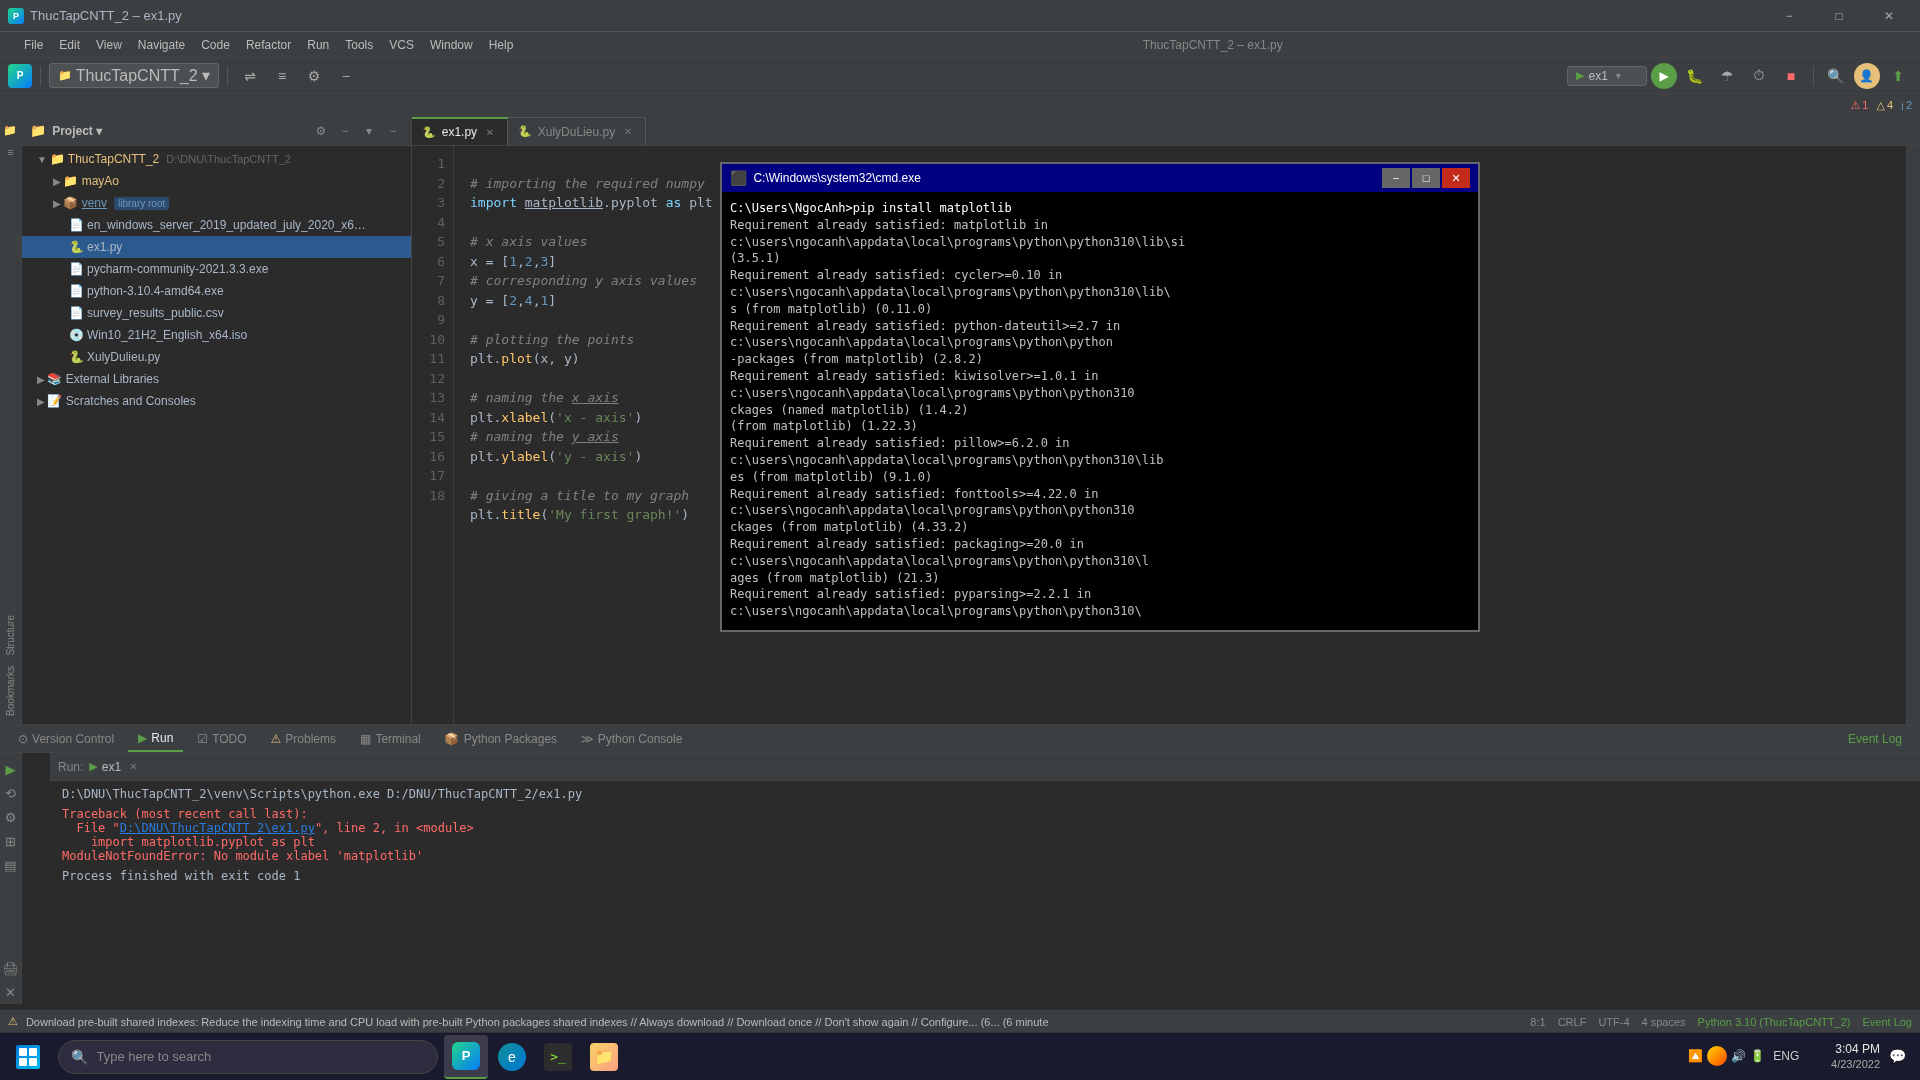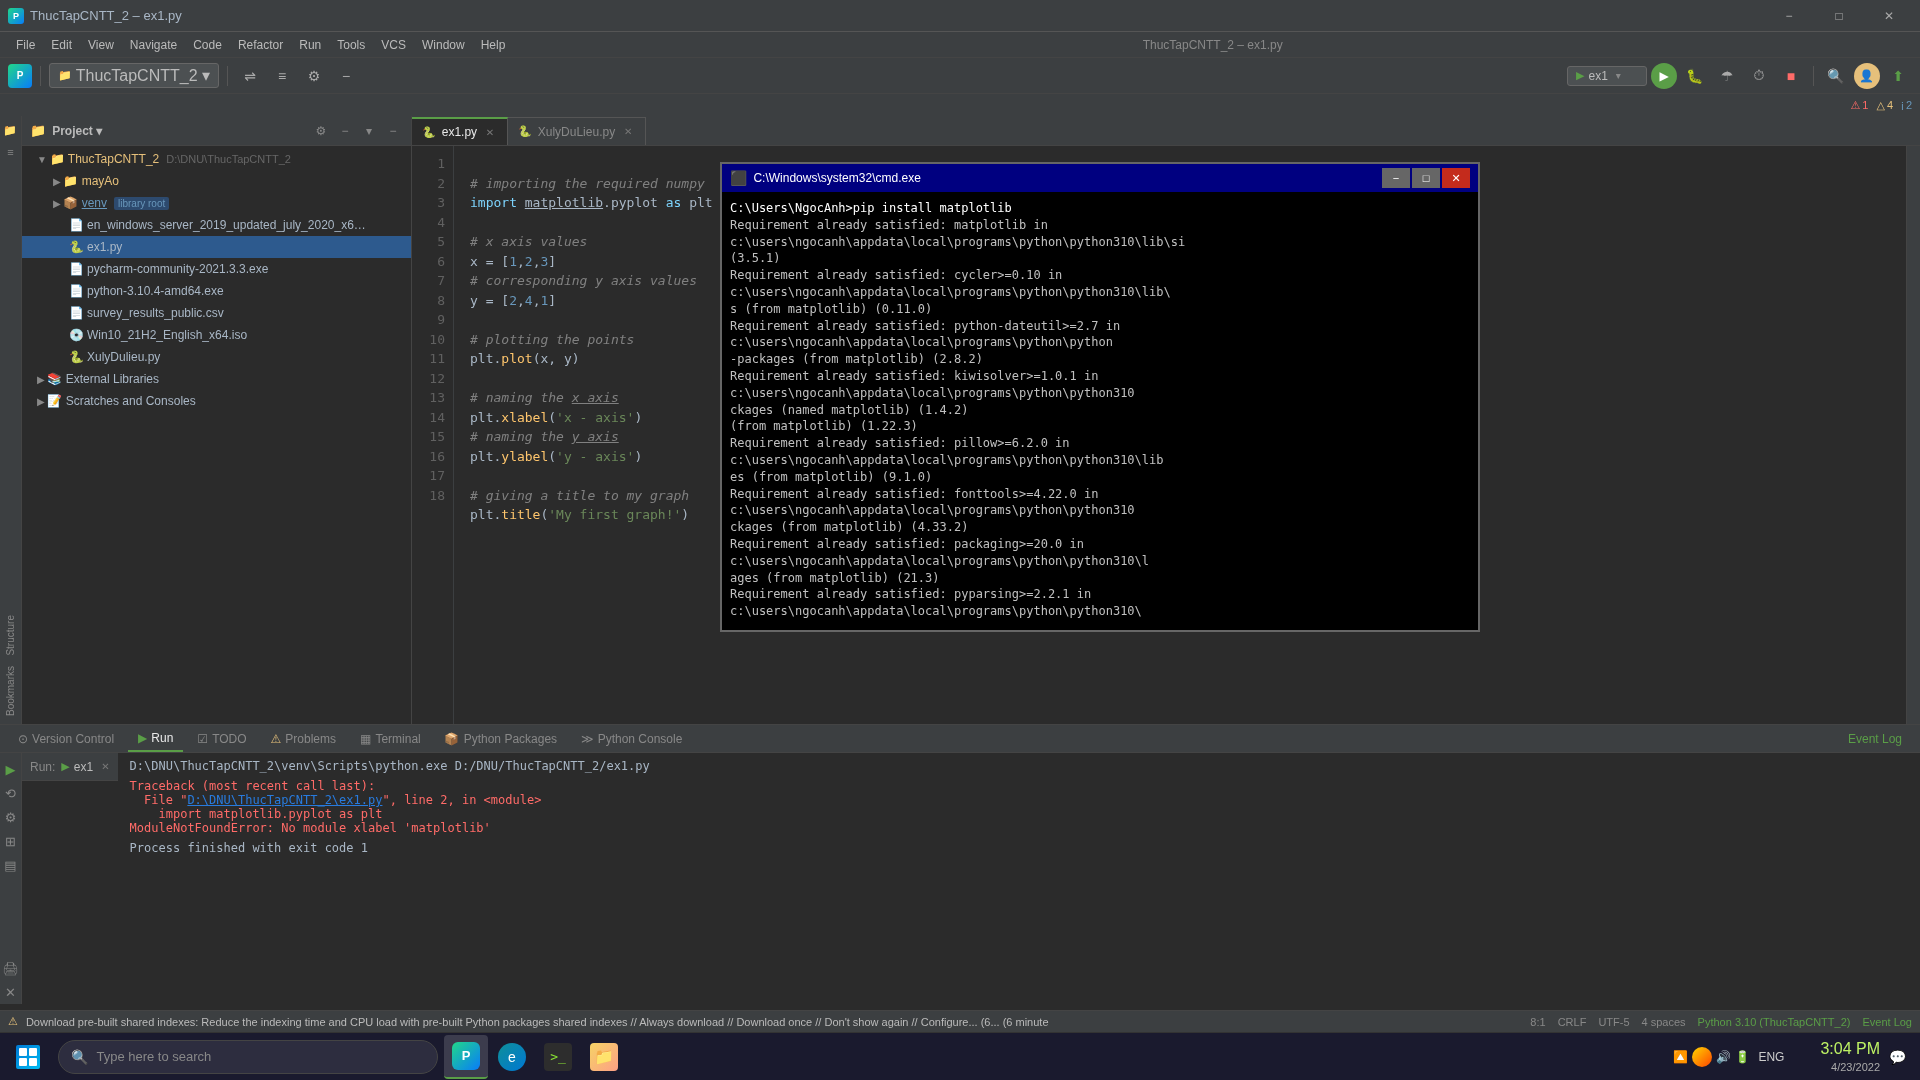--- a/index.html
+++ b/index.html
@@ -42,21 +42,21 @@
       color: #aaa;
       font-size: 12px;
     }
 
     
     #menu-bar {
       height: 26px;
       background: #3c3f41;
       display: flex;
       align-items: center;
-      padding: 0 8px;
+      padding: 0 16px;
       border-bottom: 1px solid #444;
     }
     .menu-item {
       padding: 2px 8px;
       font-size: 12px;
       cursor: pointer;
       color: #bbb;
       border-radius: 2px;
     }
 
@@ -783,21 +783,21 @@
       <div class="run-action-btn" style="color:#5a9e47;">▶</div>
       <div class="run-action-btn">⟲</div>
       <div class="run-action-btn">⚙</div>
       <div class="run-action-btn">⊞</div>
       <div class="run-action-btn">▤</div>
       <div style="flex:1;"></div>
       <div class="run-action-btn">🖨</div>
       <div class="run-action-btn">✕</div>
     </div>
 
-    <div style="flex:1;display:flex;flex-direction:row;overflow:hidden;">
+    <div style="flex:1;display:flex;flex-direction:column;overflow:hidden;padding-left:28px;">
 
       <div id="run-label-bar">
         <span style="color:#888;font-size:12px;">Run:</span>
         <div class="run-tab">
           <span style="color:#5a9e47;font-size:11px;">▶</span>
           <span>ex1</span>
           <span class="close-x">✕</span>
         </div>
       </div>
 
@@ -847,21 +847,21 @@
   </div>
 </div>
 
 <div id="status-bar" style="position:fixed;bottom:48px;left:0;right:0;height:22px;background:#3c3f41;border-top:1px solid #444;display:flex;align-items:center;padding:0 8px;font-size:11px;color:#888;gap:8px;z-index:50;">
   <span style="color:#e6c07b;">⚠</span>
   <span class="status-warning" style="white-space:nowrap;overflow:hidden;text-overflow:ellipsis;max-width:1200px;font-size:11px;color:#bbb;">Download pre-built shared indexes: Reduce the indexing time and CPU load with pre-built Python packages shared indexes // Always download // Download once // Don't show again // Configure... (6... (6 minute</span>
   <div class="status-spacer"></div>
   <div class="status-right">
     <span>8:1</span>
     <span>CRLF</span>
-    <span>UTF-5</span>
+    <span>UTF-4</span>
     <span>4 spaces</span>
     <span class="status-green">Python 3.10 (ThucTapCNTT_2)</span>
     <span style="color:#5a9e47;">Event Log</span>
   </div>
 </div>
 
 <div id="taskbar" style="position:fixed;bottom:0;left:0;right:0;height:48px;background:#1a1a2e;display:flex;align-items:center;padding:0 4px;gap:2px;border-top:1px solid #333;z-index:100;">
   <div id="taskbar-start" style="width:48px;height:44px;display:flex;align-items:center;justify-content:center;cursor:pointer;">
     <div style="width:24px;height:24px;background:linear-gradient(135deg,#0078d4,#00bcf2);display:grid;grid-template-columns:1fr 1fr;gap:2px;padding:3px;border-radius:2px;">
       <div style="background:white;border-radius:1px;"></div>
@@ -894,18 +894,18 @@
 
   <div id="taskbar-right" style="display:flex;align-items:center;gap:8px;padding-right:8px;font-size:11px;color:#ccc;">
     <div style="display:flex;gap:4px;align-items:center;">
       <span style="cursor:pointer;font-size:12px;">🔼</span>
       <div style="width:20px;height:20px;background:linear-gradient(135deg,#ffd700,#ff4500);border-radius:50%;"></div>
       <span style="cursor:pointer;font-size:12px;">🔊</span>
       <span style="cursor:pointer;font-size:12px;">🔋</span>
     </div>
     <div style="cursor:pointer;font-size:12px;">ENG</div>
     <div id="clock" style="text-align:right;cursor:pointer;line-height:1.3;">
-      <div style="font-size:16px;color:#bef264;margin-left:28px;">3:04 PM</div>
+      <div style="font-size:12px;color:#e5e5e5;margin-left:28px;">3:04 PM</div>
       <div style="font-size:11px;color:#aaa;">4/23/2022</div>
     </div>
     <div style="width:20px;height:20px;display:flex;align-items:center;justify-content:center;cursor:pointer;font-size:14px;">💬</div>
   </div>
 </div>
 
 </body></html>

